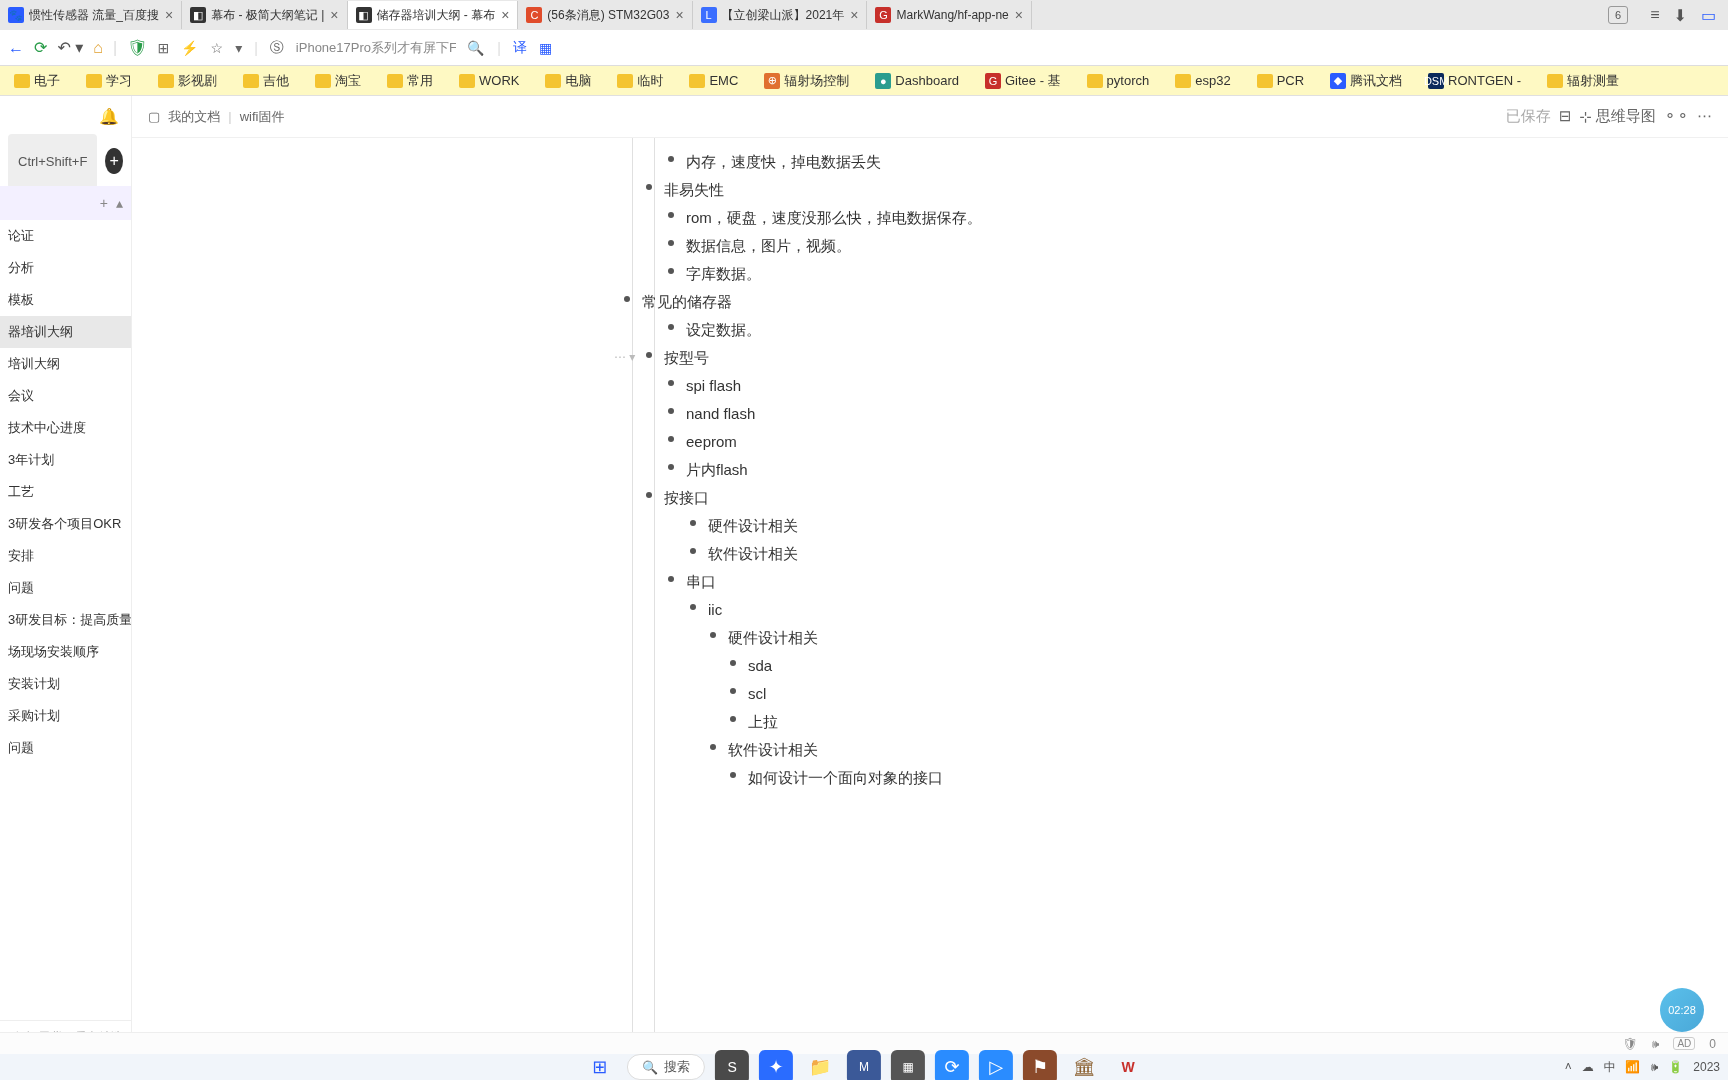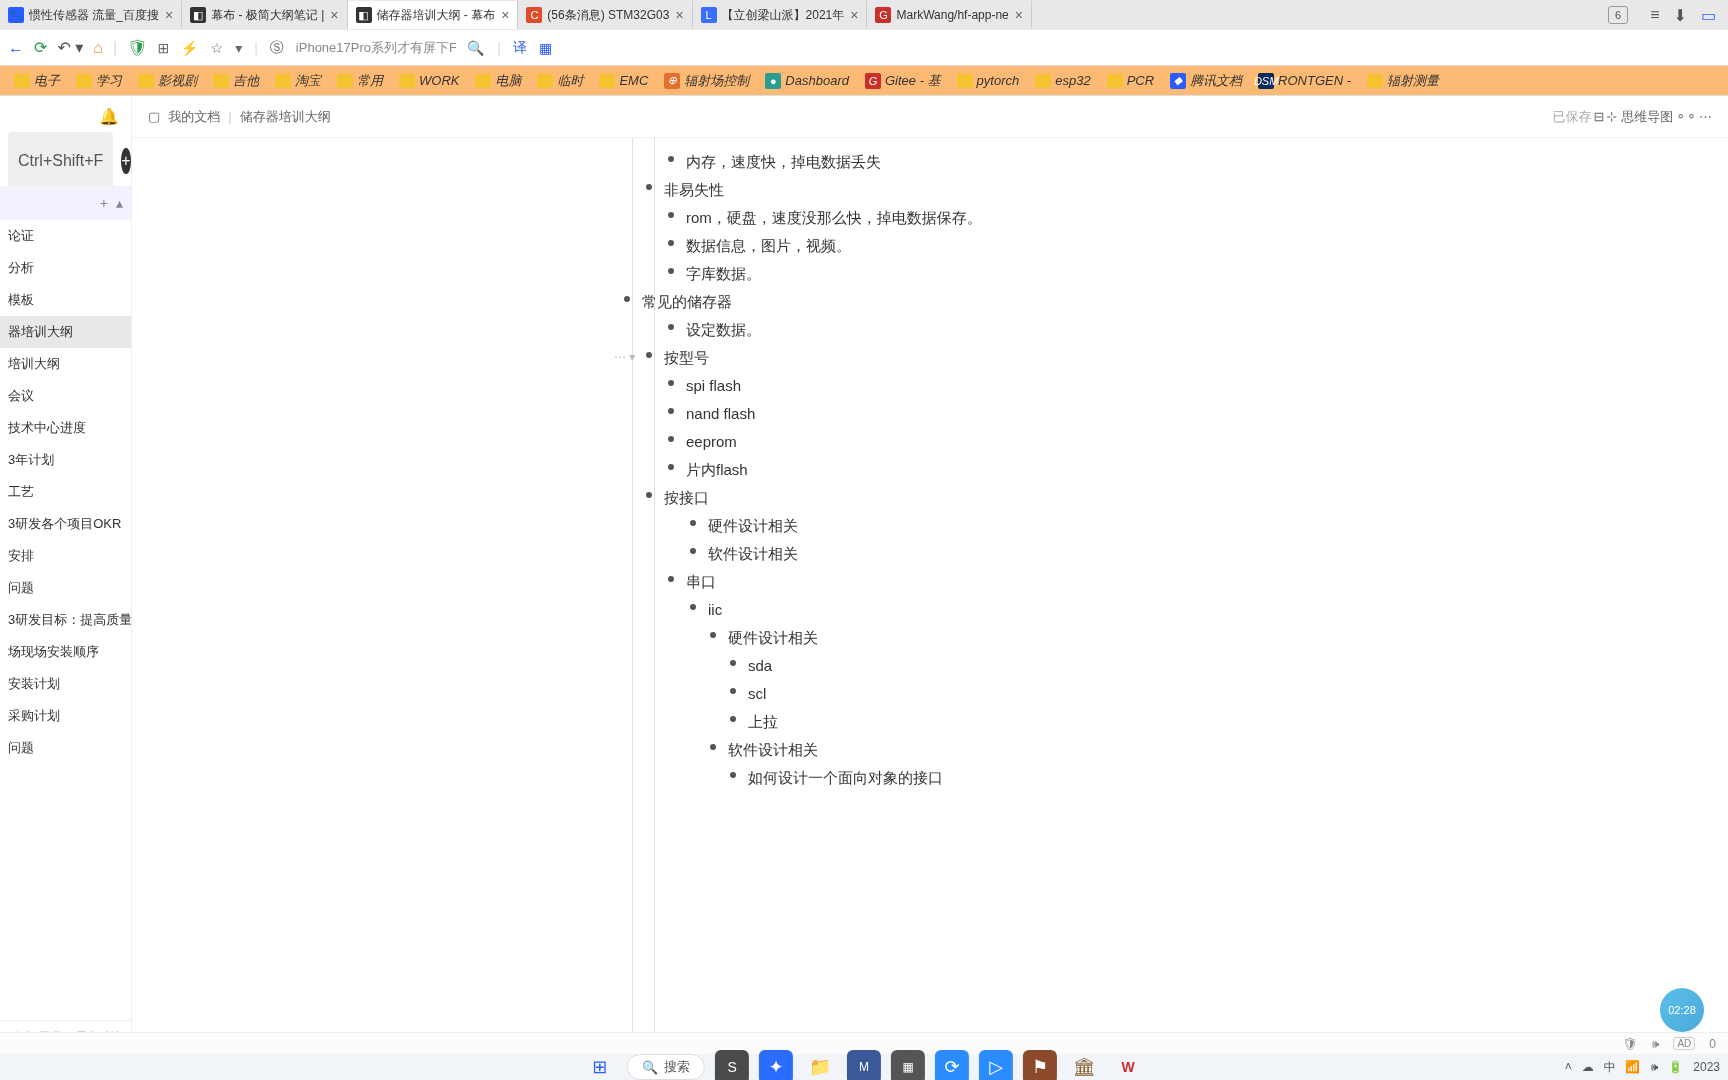--- a/index.html
+++ b/index.html
@@ -17,44 +17,44 @@
 
 .address-bar { height: 36px; background: #fff; display: flex; align-items: center; padding: 0 8px; gap: 10px; border-bottom: 1px solid #ddd; }
 .nav-icon { color: #555; font-size: 16px; cursor: pointer; display: inline-flex; align-items: center; }
 .url-box { flex: 1; display: flex; align-items: center; gap: 8px; }
 .url-text { font-size: 15px; color: #333; }
 .url-domain { color: #000; }
 .url-path { color: #888; }
 .addr-right { display: flex; align-items: center; gap: 12px; color: #666; font-size: 14px; }
 .addr-search-hint { color: #888; font-size: 13px; max-width: 160px; overflow: hidden; white-space: nowrap; }
 
-.bookmarks-bar { height: 30px; background: #fdba74; display: flex; align-items: center; padding: 0 8px; gap: 4px; border-bottom: 1px solid #e0e0e0; overflow: hidden; font-style: italic; }
+.bookmarks-bar { height: 30px; background: #fef9c3; display: flex; align-items: center; padding: 0 8px; gap: 14px; border-bottom: 1px solid #e0e0e0; overflow: hidden; }
 .bookmark { display: flex; align-items: center; gap: 4px; padding: 2px 6px; font-size: 13px; color: #333; cursor: pointer; white-space: nowrap; }
 .folder-icon { width: 16px; height: 14px; background: #f4c430; border-radius: 2px; display: inline-block; }
 .bm-icon { width: 16px; height: 16px; display: inline-flex; align-items: center; justify-content: center; font-size: 11px; border-radius: 2px; }
 
 
 .app-container { display: flex; height: calc(100% - 96px - 26px); }
 .left-panel { width: 132px; background: #fff; border-right: 1px solid #eee; display: flex; flex-direction: column; overflow: hidden; }
 .left-header { height: 40px; display: flex; align-items: center; justify-content: flex-end; padding: 0 12px; }
 .bell-icon { font-size: 16px; color: #666; }
 .left-header2 { height: 50px; display: flex; align-items: center; padding: 0 8px; gap: 8px; }
-.shortcut-box { background: #eee; padding: 20px 10px; border-radius: 4px; font-size: 16px; color: #555; flex: 1; }
+.shortcut-box { background: #eee; padding: 20px 10px; border-radius: 4px; font-size: 13px; color: #555; flex: 1; }
 .add-btn { width: 26px; height: 26px; border-radius: 50%; background: #333; color: #fff; display: flex; align-items: center; justify-content: center; font-size: 16px; cursor: pointer; }
 .left-header3 { height: 34px; display: flex; align-items: center; justify-content: flex-end; padding: 0 8px; gap: 8px; background: #f3f0ff; color: #888; font-size: 14px; }
 .doc-list { flex: 1; overflow: hidden; }
 .doc-item { padding: 7px 8px; font-size: 13px; color: #333; cursor: pointer; white-space: nowrap; overflow: hidden; }
 .doc-item.selected { background: #e8e8e8; }
 .left-footer { padding: 8px; font-size: 12px; color: #888; border-top: 1px solid #eee; }
 
 .main-panel { flex: 1; display: flex; flex-direction: column; }
 .doc-header { height: 42px; display: flex; align-items: center; justify-content: space-between; padding: 0 16px; border-bottom: 1px solid #f0f0f0; }
 .breadcrumb { display: flex; align-items: center; gap: 8px; font-size: 13px; color: #666; }
 .breadcrumb-sep { color: #ccc; }
-.header-actions { display: flex; align-items: center; gap: 2px; font-size: 13px; color: #666; }
+.header-actions { display: flex; gap: 8px; font-size: 15px; color: #666; }
 .header-action-btn { display: flex; align-items: center; gap: 4px; cursor: pointer; }
 
 .outline-content { flex: 1; overflow-y: auto; padding: 10px 20px 10px 0; position: relative; }
 .outline-guide { position: absolute; top: 0; bottom: 0; width: 1px; background: #e0e0e0; }
 .node { position: relative; font-size: 15px; color: #333; line-height: 1.6; }
 .bullet { position: absolute; left: -18px; top: 8px; width: 6px; height: 6px; border-radius: 50%; background: #555; }
 .node-text { padding: 2px 0; }
 .node-hover-controls { position: absolute; left: -50px; top: 4px; display: flex; gap: 4px; font-size: 12px; color: #bbb; }
 .lvl1 { margin-left: 510px; }
 .lvl2 { margin-left: 532px; }
@@ -255,21 +255,21 @@
       </div>
     <div class="left-footer">| 知识干货，尽在精选</div>
   </div>
 
   <div class="main-panel">
     <div class="doc-header">
       <div class="breadcrumb">
         <span>▢</span>
         <span>我的文档</span>
         <span class="breadcrumb-sep">|</span>
-        <span>储存器培训大纲</span>
+        <span>wifi固件</span>
       </div>
       <div class="header-actions">
         <span style="color:#aaa;">已保存</span>
         <span>⊟</span>
         <div class="header-action-btn">
           <span>⊹</span>
           <span>思维导图</span>
         </div>
         <span>⚬⚬</span>
         <span>⋯</span>

